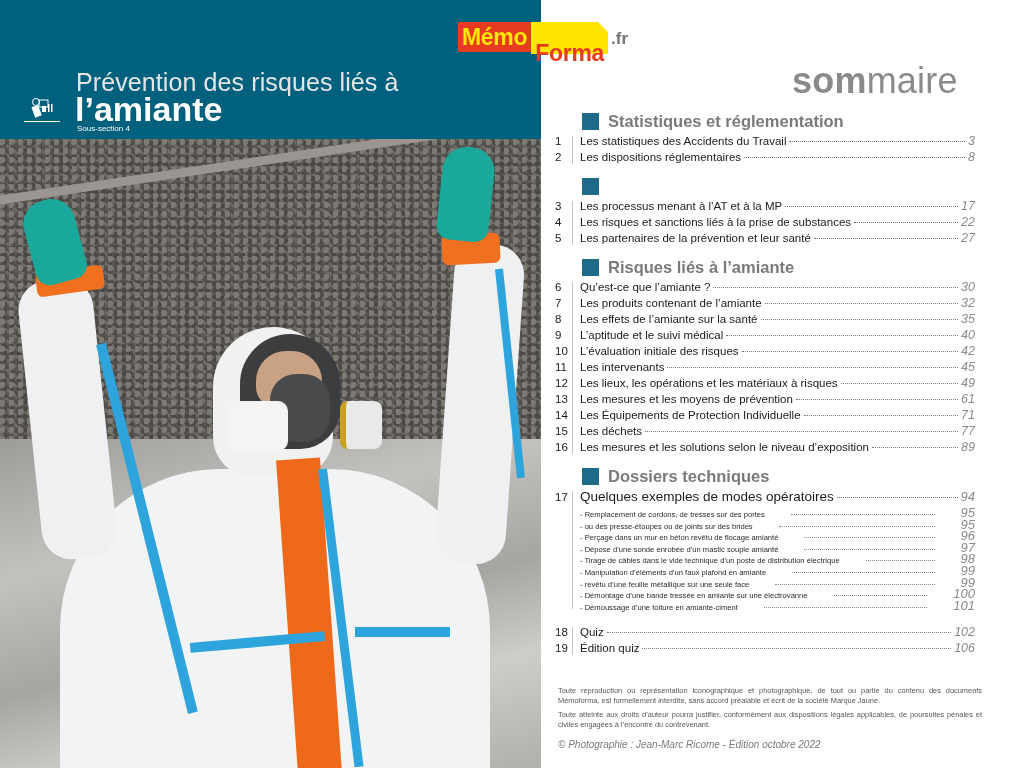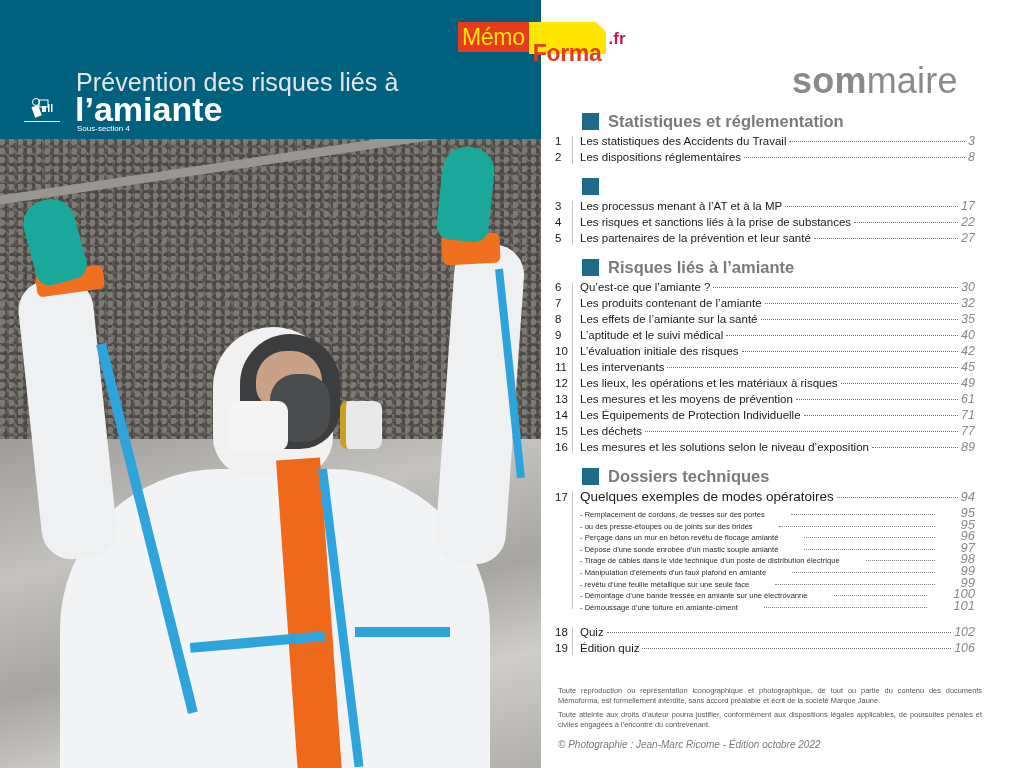--- a/index.html
+++ b/index.html
@@ -47,24 +47,24 @@
   .zip { position:absolute; left:276px; top:320px; width:44px; height:320px; background:#ee6a1a; transform:rotate(-4deg); transform-origin:top center; }
   .tape { position:absolute; background:#2ea4dc; }
   .tape.t1 { left:96px; top:205px; width:10px; height:380px; transform:rotate(-14deg); transform-origin:top; }
   .tape.t2 { left:318px; top:330px; width:9px; height:300px; transform:rotate(-7deg); transform-origin:top; }
   .tape.t3 { left:190px; top:498px; width:135px; height:10px; transform:rotate(-5deg); }
   .tape.t4 { left:355px; top:488px; width:95px; height:10px; }
   .tape.t5 { left:495px; top:130px; width:8px; height:210px; transform:rotate(-6deg); transform-origin:top; }
 
   
   .logo { position:absolute; left:458px; top:22px; height:30px; display:flex; align-items:stretch; }
-  .logo .memo { background:#e63b1e; color:#ffe500; font-weight:normal; font-size:23px; padding:0 4px; line-height:30px; letter-spacing:-0.3px; }
+  .logo .memo { background:#e63b1e; color:#ffe500; font-weight:bold; font-size:23px; padding:0 4px; line-height:30px; letter-spacing:-0.3px; }
   .logo .forma { background:#ffe500; color:#e63b1e; font-weight:bold; font-size:23px; padding:16px 4px; line-height:30px; letter-spacing:-0.3px; position:relative; }
   .logo .forma::after { content:""; position:absolute; right:0; top:0; border-style:solid; border-width:0 10px 10px 0; border-color:transparent #ffffff transparent transparent; }
-  .logo .fr { color:#be185d; font-weight:bold; font-size:17px; line-height:34px; margin-left:3px; }
+  .logo .fr { color:#737373; font-weight:bold; font-size:17px; line-height:34px; margin-left:3px; }
 
   
   .sommaire { position:absolute; left:792px; top:60px; font-size:36px; color:#8a8a8a; letter-spacing:0.2px; }
   .sommaire b { font-weight:bold; }
 
   .toc { position:absolute; left:555px; top:108px; width:420px; }
   .sec-head { display:flex; align-items:center; height:26px; margin-top:0;padding-left:27px; }
   .sec-square { width:17px; height:17px; background:#1d6b88; margin-right:9px; flex:none; }
   .sec-title { font-size:16.5px; font-weight:bold; color:#7a7a7a; }
   .entries { position:relative; margin-bottom:7px; }

